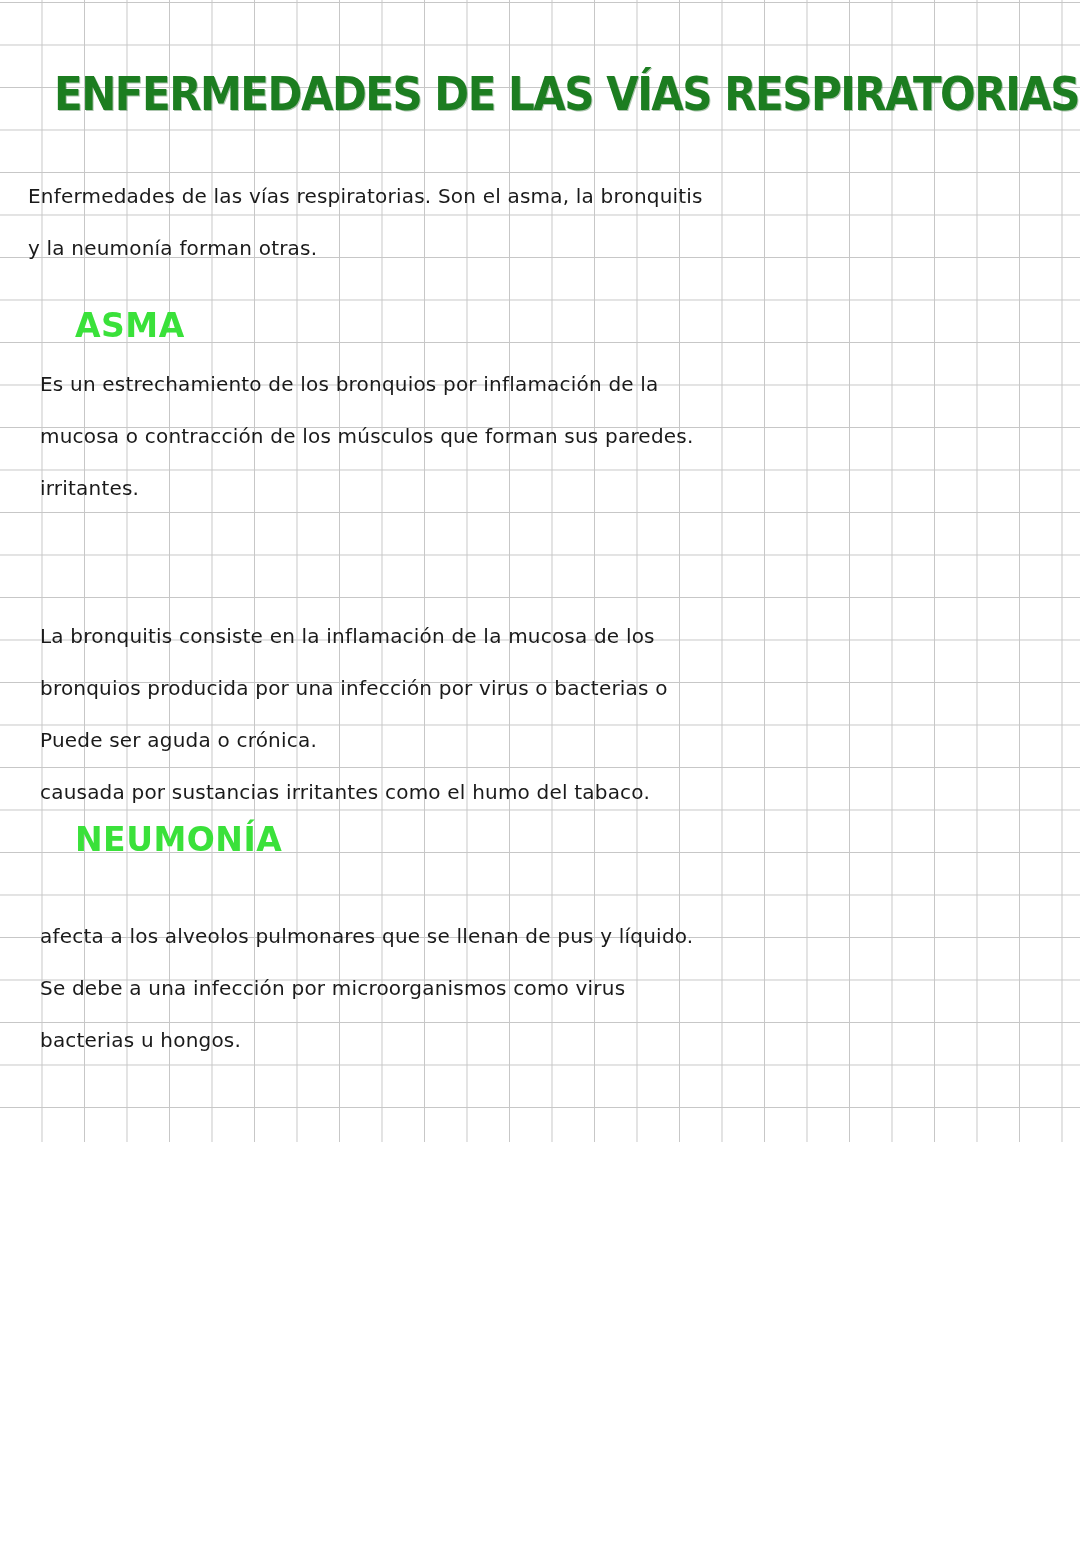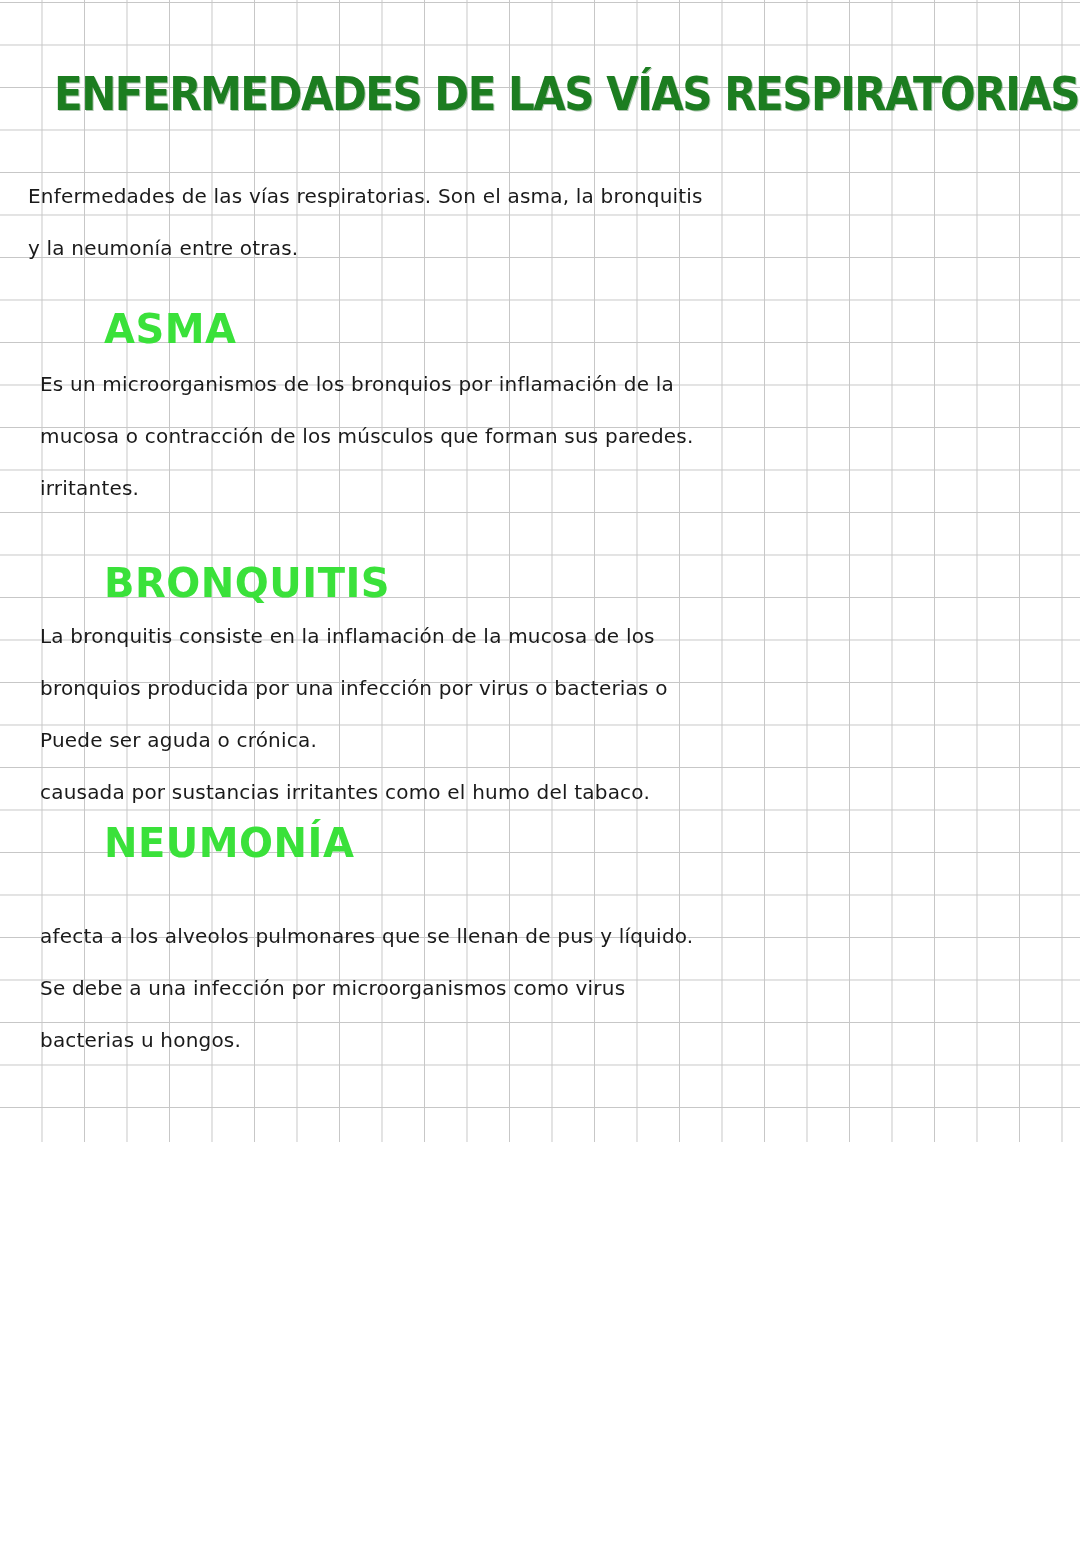--- a/index.html
+++ b/index.html
@@ -50,22 +50,22 @@
   .text-lines .line {
     font-size: 20px;
     line-height: 52px;
     color: var(--body-text);
     white-space: nowrap;
     letter-spacing: 0.2px;
   }
 
   .section-heading {
     position: absolute;
-    left: 104px;
-    font-size: 40px;
+    left: 75px;
+    font-size: 33px;
     font-weight: bold;
     letter-spacing: 0.5px;
     color: var(--heading-green);
     white-space: nowrap;
   }
   .heading-asma       { top: 306px; }
   .heading-bronquitis { top: 560px; }
   .heading-neumonia   { top: 820px; }
 
   .section-body { position: absolute; left: 40px; }
@@ -75,31 +75,30 @@
 </style>
 </head>
 <body>
 
 <div class="page">
 
   <h1 class="page-title">ENFERMEDADES DE LAS VÍAS RESPIRATORIAS</h1>
 
   <div class="intro text-lines">
       <div class="line">Enfermedades de las vías respiratorias. Son el asma, la bronquitis</div>
-      <div class="line">y la neumonía entre otras.</div>
+      <div class="line">y la neumonía forman otras.</div>
     </div>
 
   <h2 class="section-heading heading-asma">ASMA</h2>
   <div class="section-body body-asma text-lines">
-      <div class="line">Es un microorganismos de los bronquios por inflamación de la</div>
+      <div class="line">Es un estrechamiento de los bronquios por inflamación de la</div>
       <div class="line">mucosa o contracción de los músculos que forman sus paredes.</div>
       <div class="line">irritantes.</div>
     </div>
 
-  <h2 class="section-heading heading-bronquitis">BRONQUITIS</h2>
   <div class="section-body body-bronquitis text-lines">
       <div class="line">La bronquitis consiste en la inflamación de la mucosa de los</div>
       <div class="line">bronquios producida por una infección por virus o bacterias o</div>
       <div class="line">Puede ser aguda o crónica.</div>
       <div class="line">causada por sustancias irritantes como el humo del tabaco.</div>
     </div>
 
   <h2 class="section-heading heading-neumonia">NEUMONÍA</h2>
   <div class="section-body body-neumonia text-lines">
       <div class="line">afecta a los alveolos pulmonares que se llenan de pus y líquido.</div>

